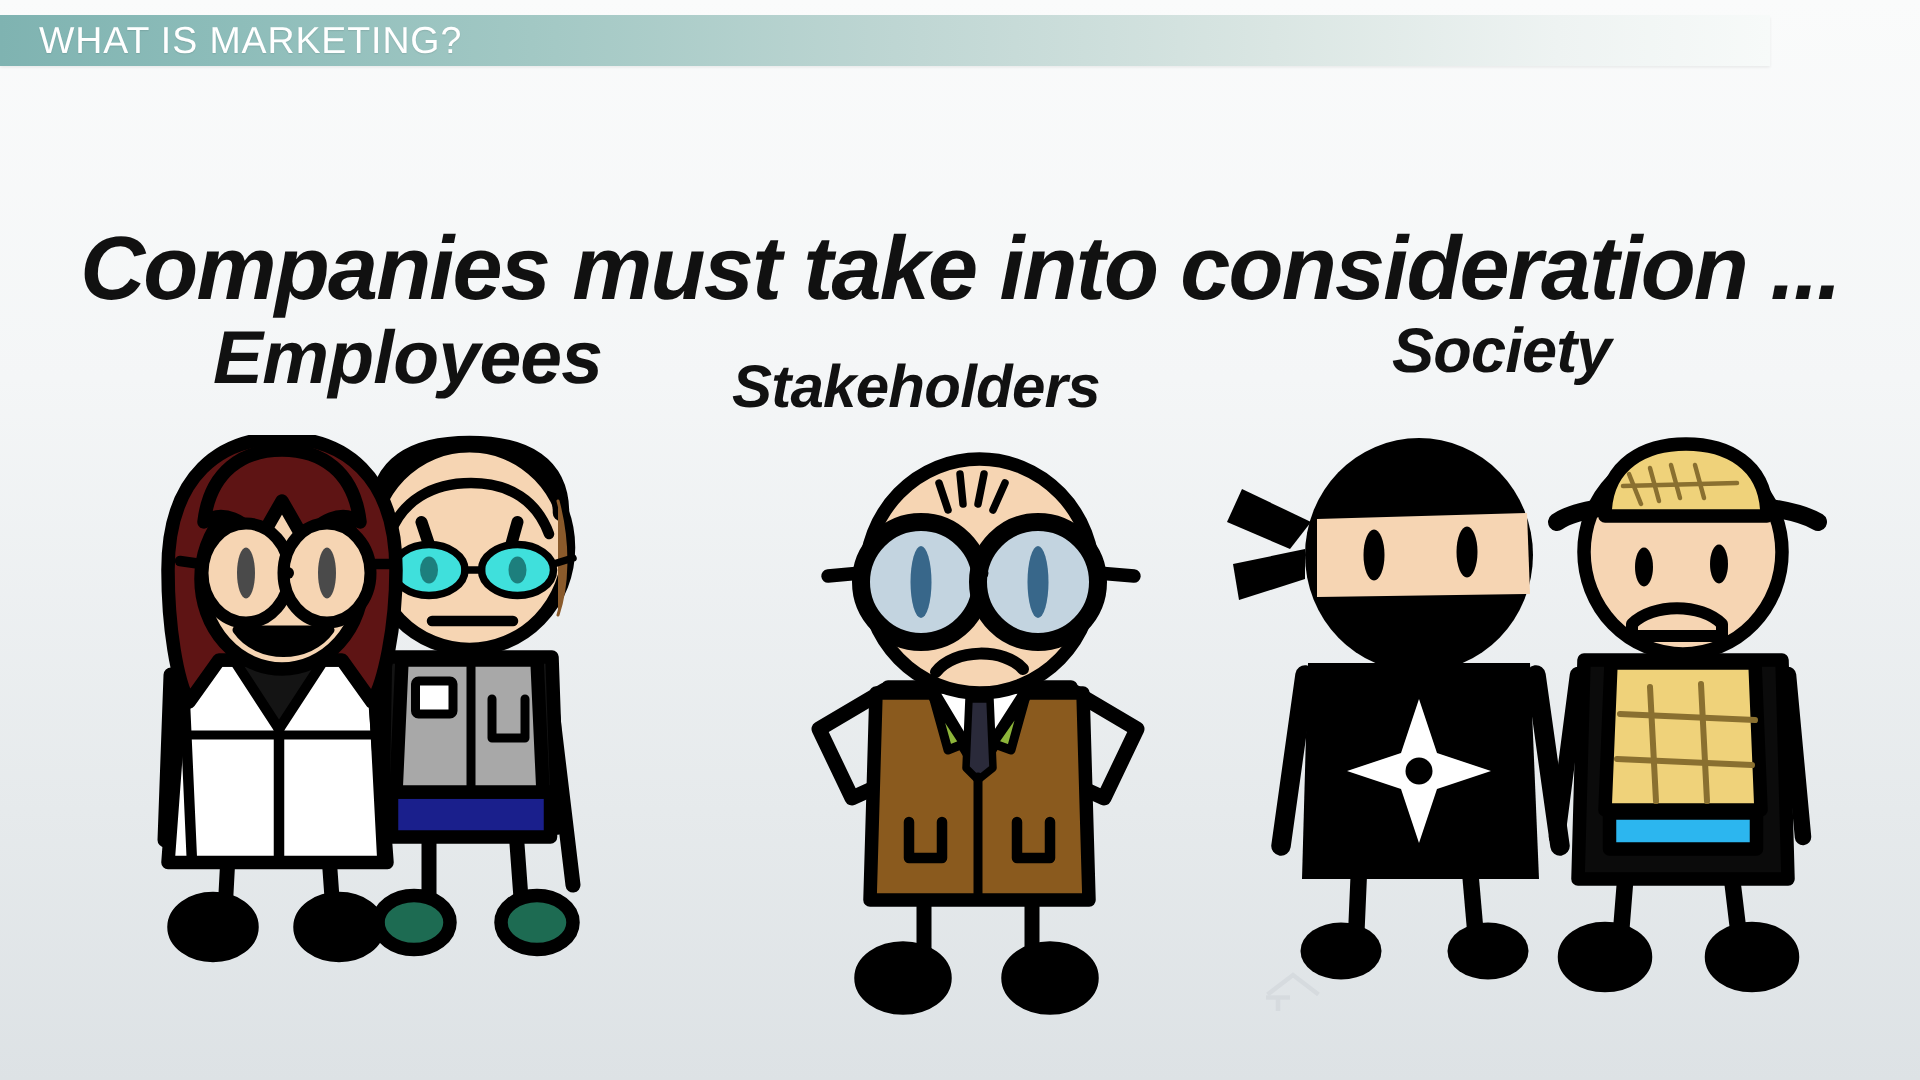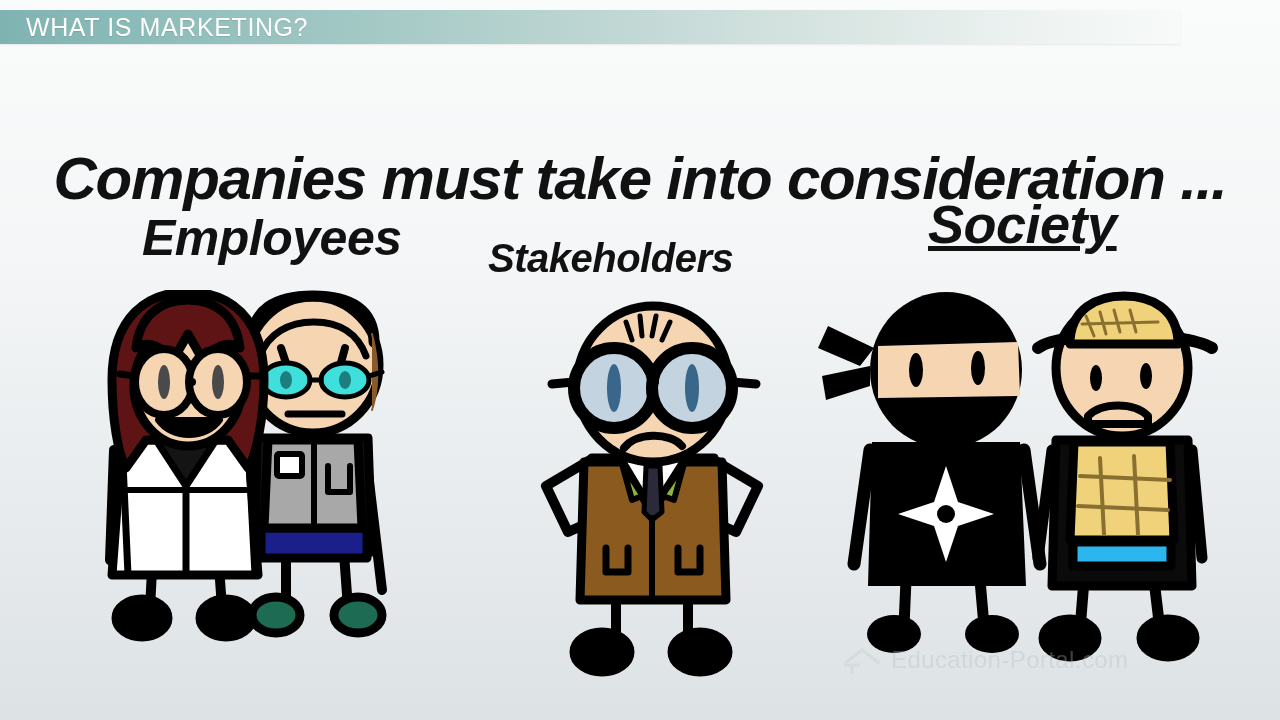--- a/index.html
+++ b/index.html
@@ -51,21 +51,21 @@
   .group-label {
     position: absolute;
     font-weight: bold;
     font-style: italic;
     color: #111111;
     white-space: nowrap;
     letter-spacing: -0.5px;
   }
   #label-employees   { left: 142px; top: 209px; font-size: 50px; }
   #label-stakeholders{ left: 488px; top: 236px; font-size: 40px; }
-  #label-society     { left: 928px; top: 193px; font-size: 54px; text-decoration: underline; }
+  #label-society     { left: 928px; top: 210px; font-size: 42px; }
 
   
   #stage { position: absolute; left: 0; top: 0; width: 1280px; height: 720px; }
   .figure-group { position: absolute; }
   .figure-group svg { display: block; }
 
   
   #watermark {
     position: absolute;
     left: 842px; top: 645px;
@@ -308,14 +308,13 @@
     </svg>
   </div>
 </div>
 
 <div id="watermark">
   <svg width="40" height="30" viewBox="0 0 40 30">
     <path d="M3 18 L20 5 L37 18" fill="none" stroke="#c3c9cf" stroke-width="3"></path>
     <path d="M10 20 L10 29" fill="none" stroke="#c3c9cf" stroke-width="3"></path>
     <path d="M2 20 L18 20" fill="none" stroke="#c3c9cf" stroke-width="3"></path>
   </svg>
-  <span id="watermark-text">Education-Portal.com</span>
 </div>
 
 </body></html>

